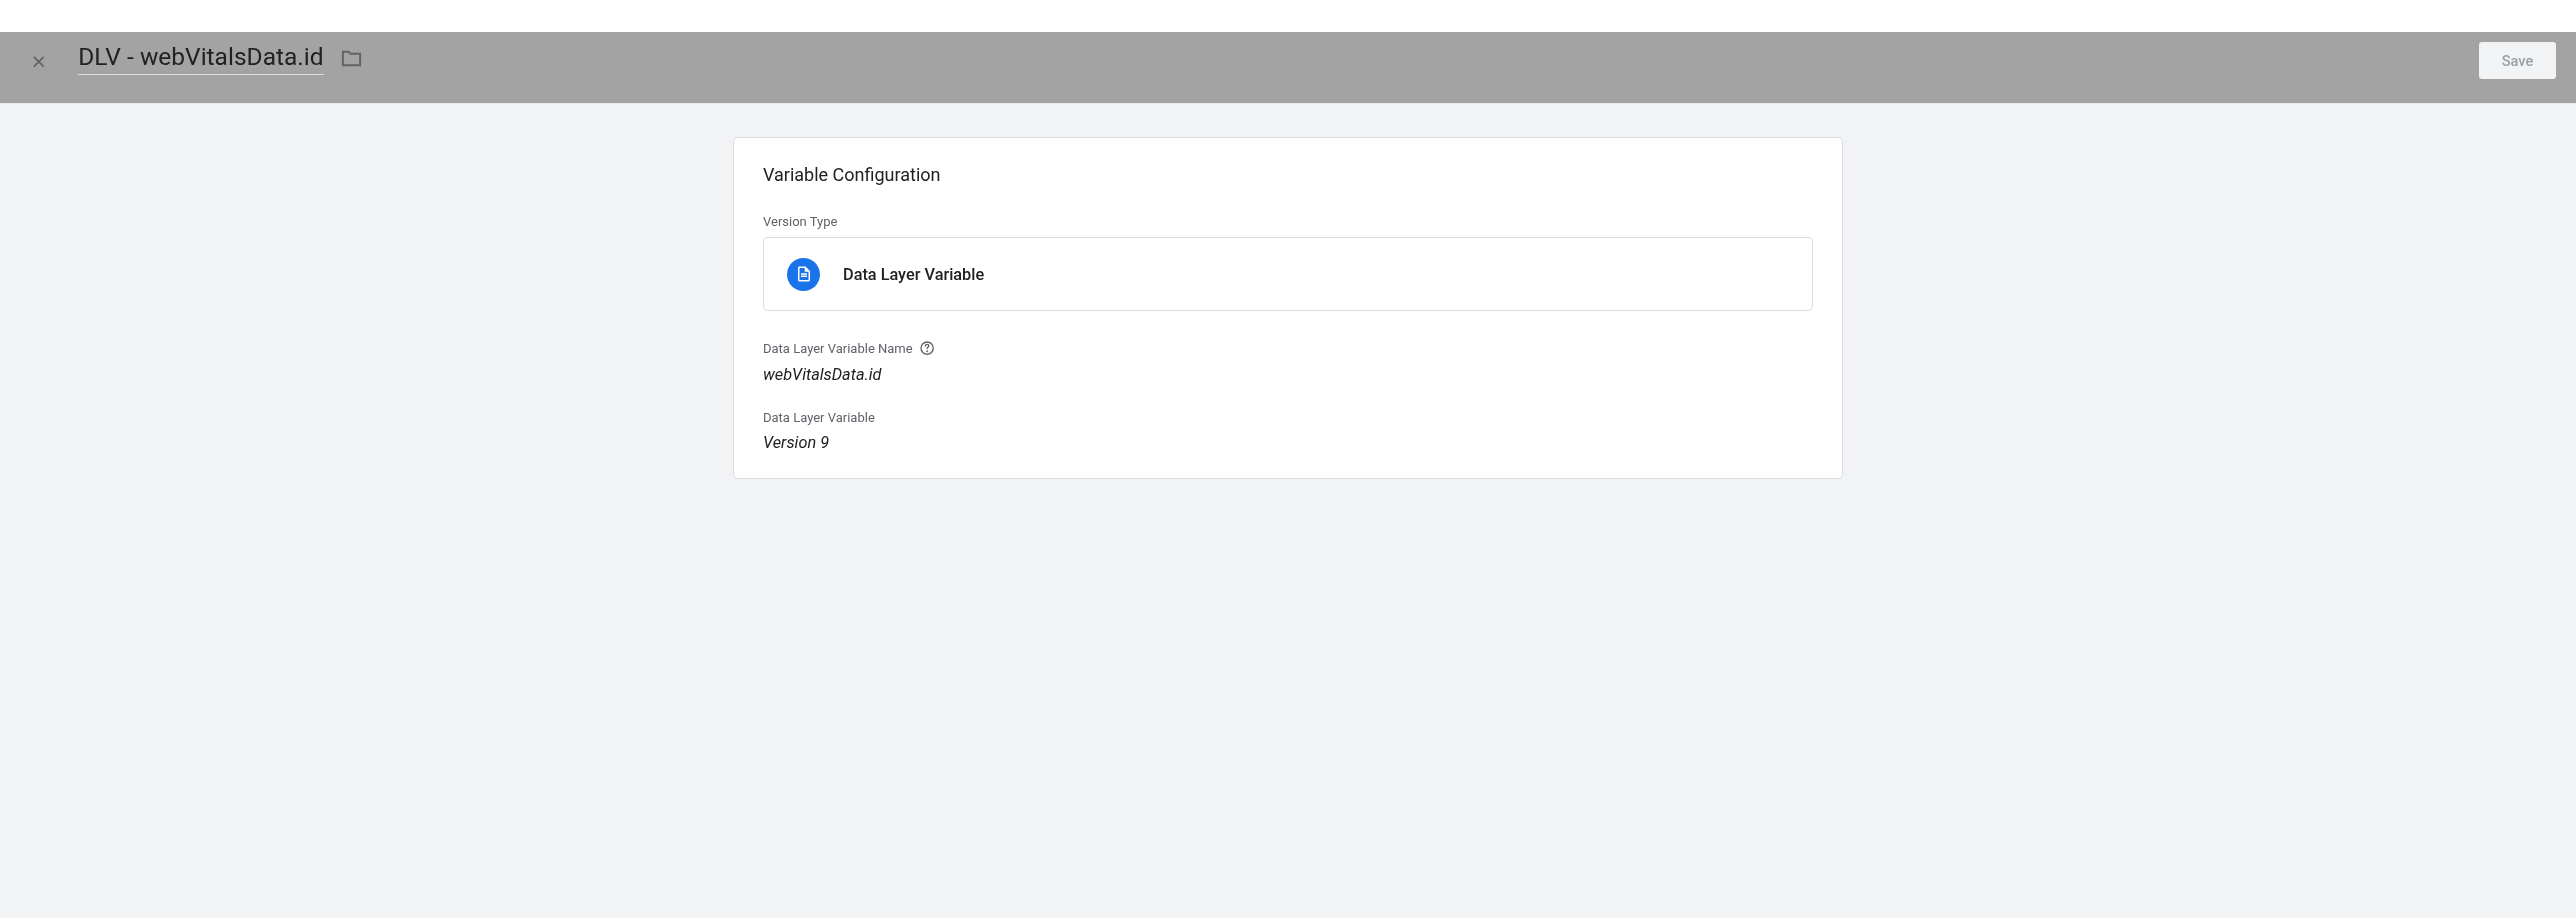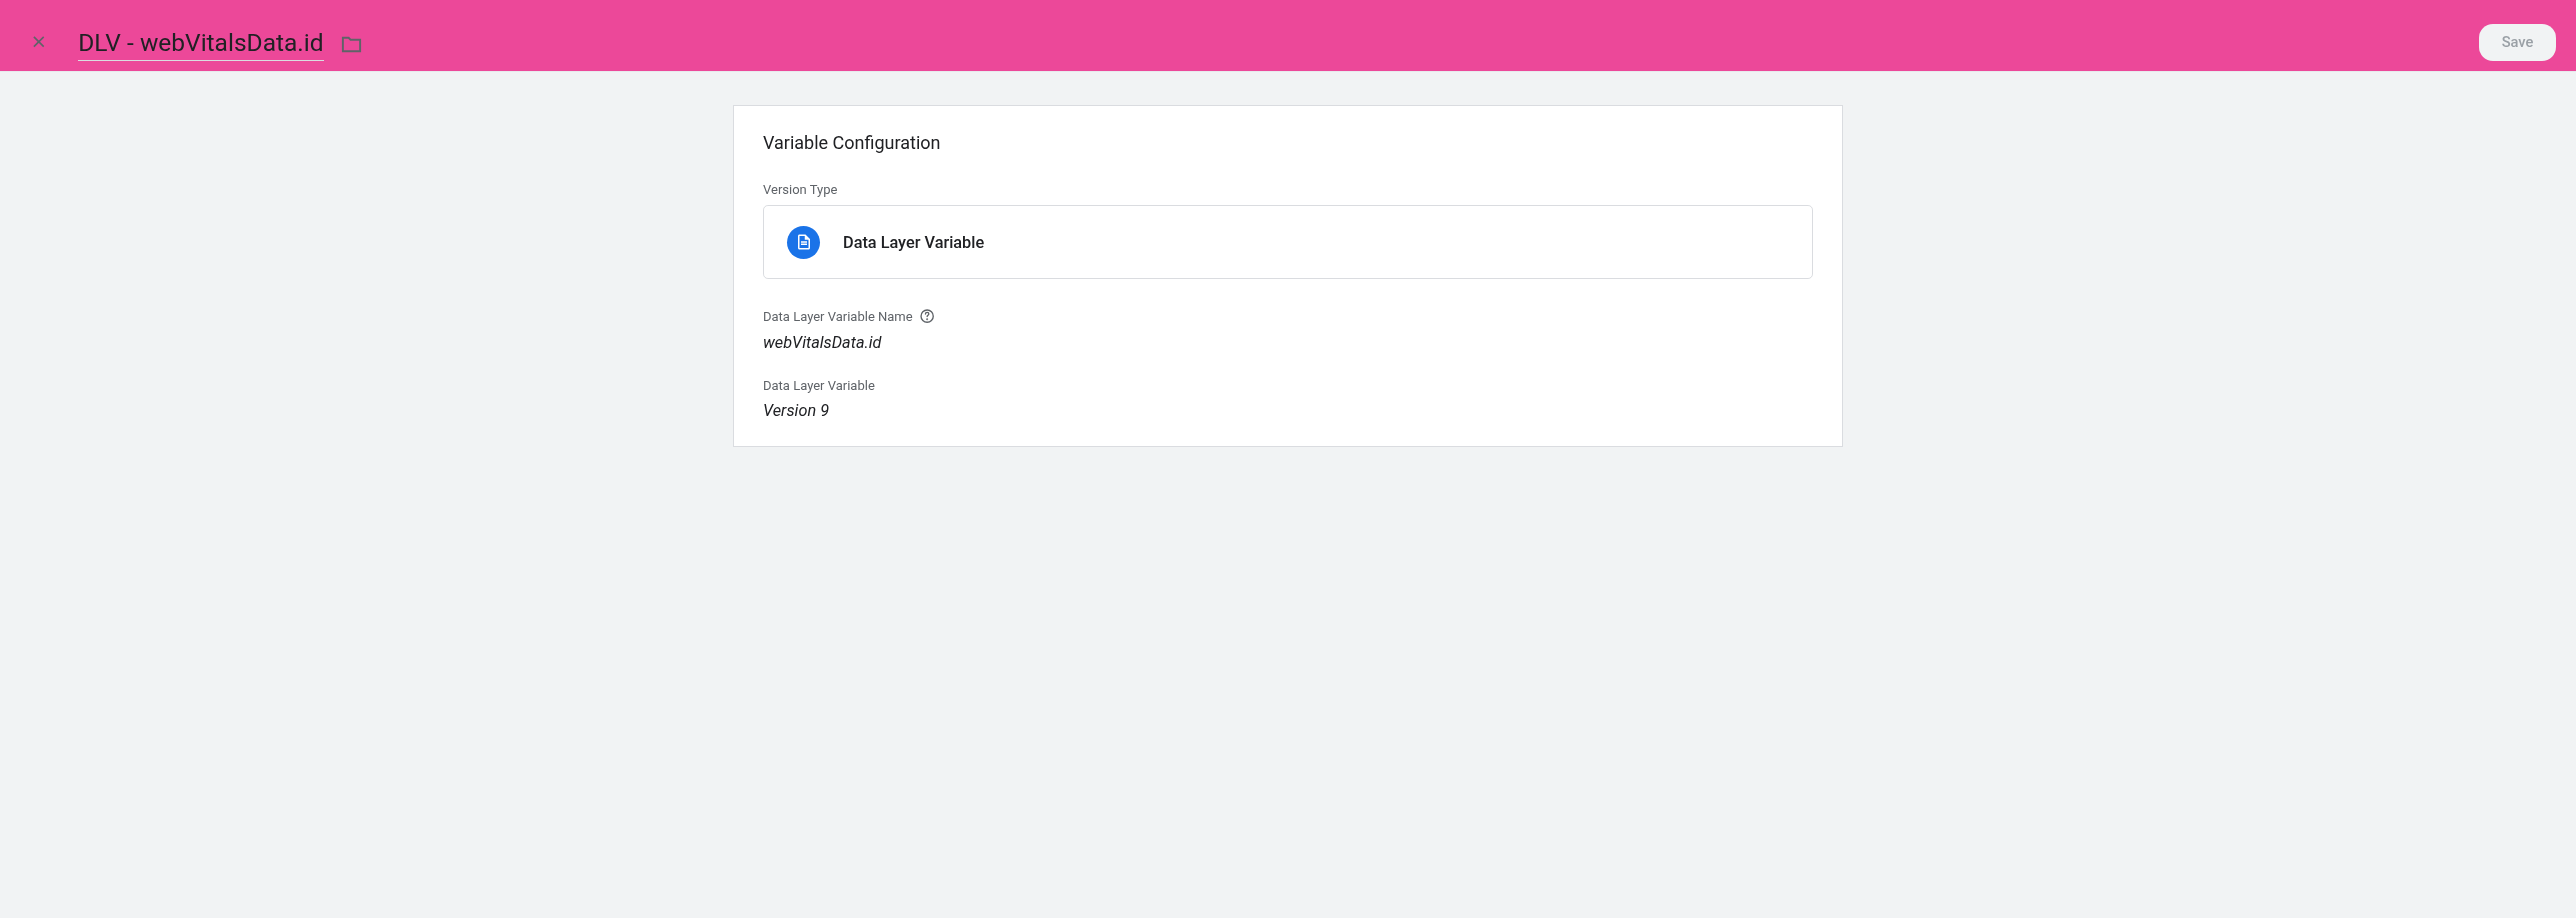--- a/index.html
+++ b/index.html
@@ -7,25 +7,26 @@
       padding: 0;
       box-sizing: border-box;
     }
     body {
       font-family: 'Google Sans', Roboto, Arial, sans-serif;
       background: #fff;
       color: #202124;
     }
     .header {
       display: flex;
-      align-items: flex-end;
+      align-items: flex-start;
       padding: 9.8px 19.6px;
-      background: #ec4899;
+      background: #a3a3a3;
       border-bottom: 0.8px solid #e8eaed;
       height: 72px;
+      margin-top: 32px;
     }
     .close-btn {
       display: flex;
       align-items: center;
       justify-content: center;
       width: 39px;
       height: 39px;
       cursor: pointer;
       color: #5f6368;
       margin-right: 19.6px;
@@ -55,36 +56,36 @@
       cursor: pointer;
     }
     .folder-icon svg {
       width: 23px;
       height: 23px;
     }
     .save-btn {
       background: #f1f3f4;
       color: #9aa0a6;
       border: none;
-      border-radius: 14px;
+      border-radius: 3px;
       padding: 9.8px 23px;
       font-size: 14.7px;
       font-weight: 500;
       cursor: pointer;
       font-family: inherit;
     }
     .content-area {
       background: #f1f3f4;
       padding: 33px 0;
       min-height: calc(100vh - 72px);
     }
     .card {
       background: #fff;
       border: 0.8px solid #dadce0;
-      border-radius: 0;
+      border-radius: 5px;
       max-width: 1110px;
       margin: 0 auto;
       padding: 26px 29px;
     }
     .card-title {
       font-size: 18px;
       font-weight: 400;
       color: #202124;
       margin-bottom: 29px;
     }

